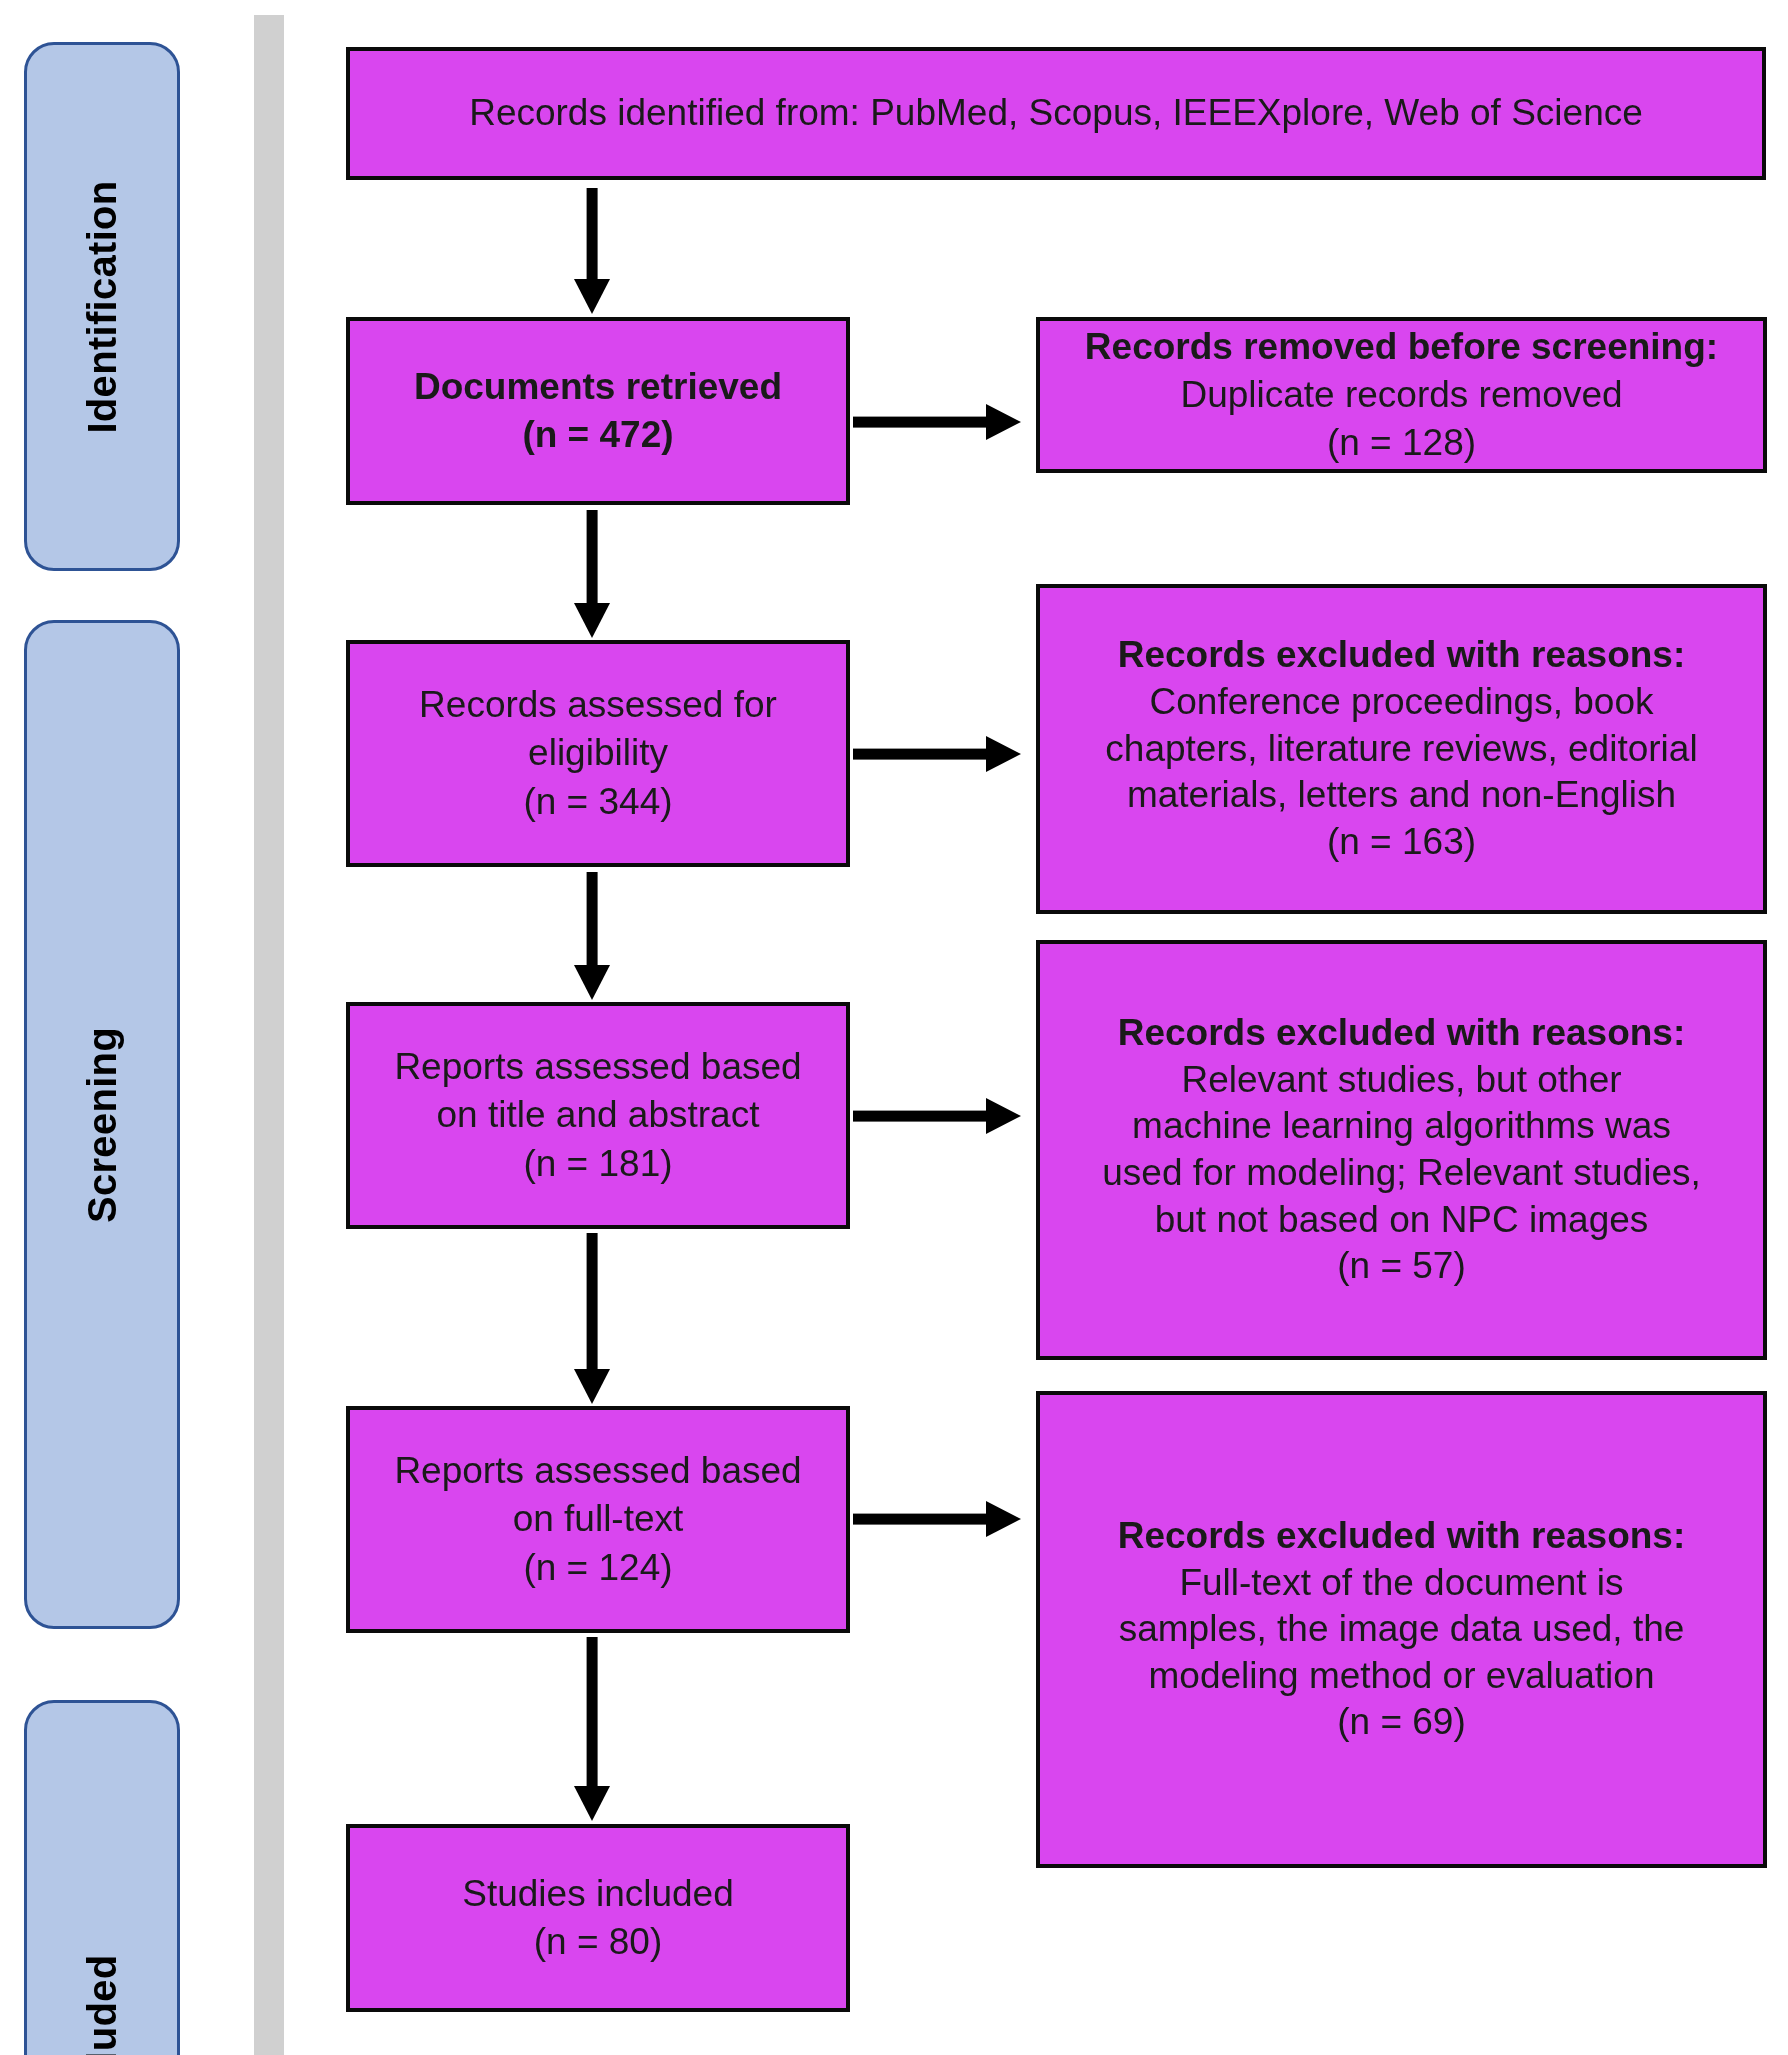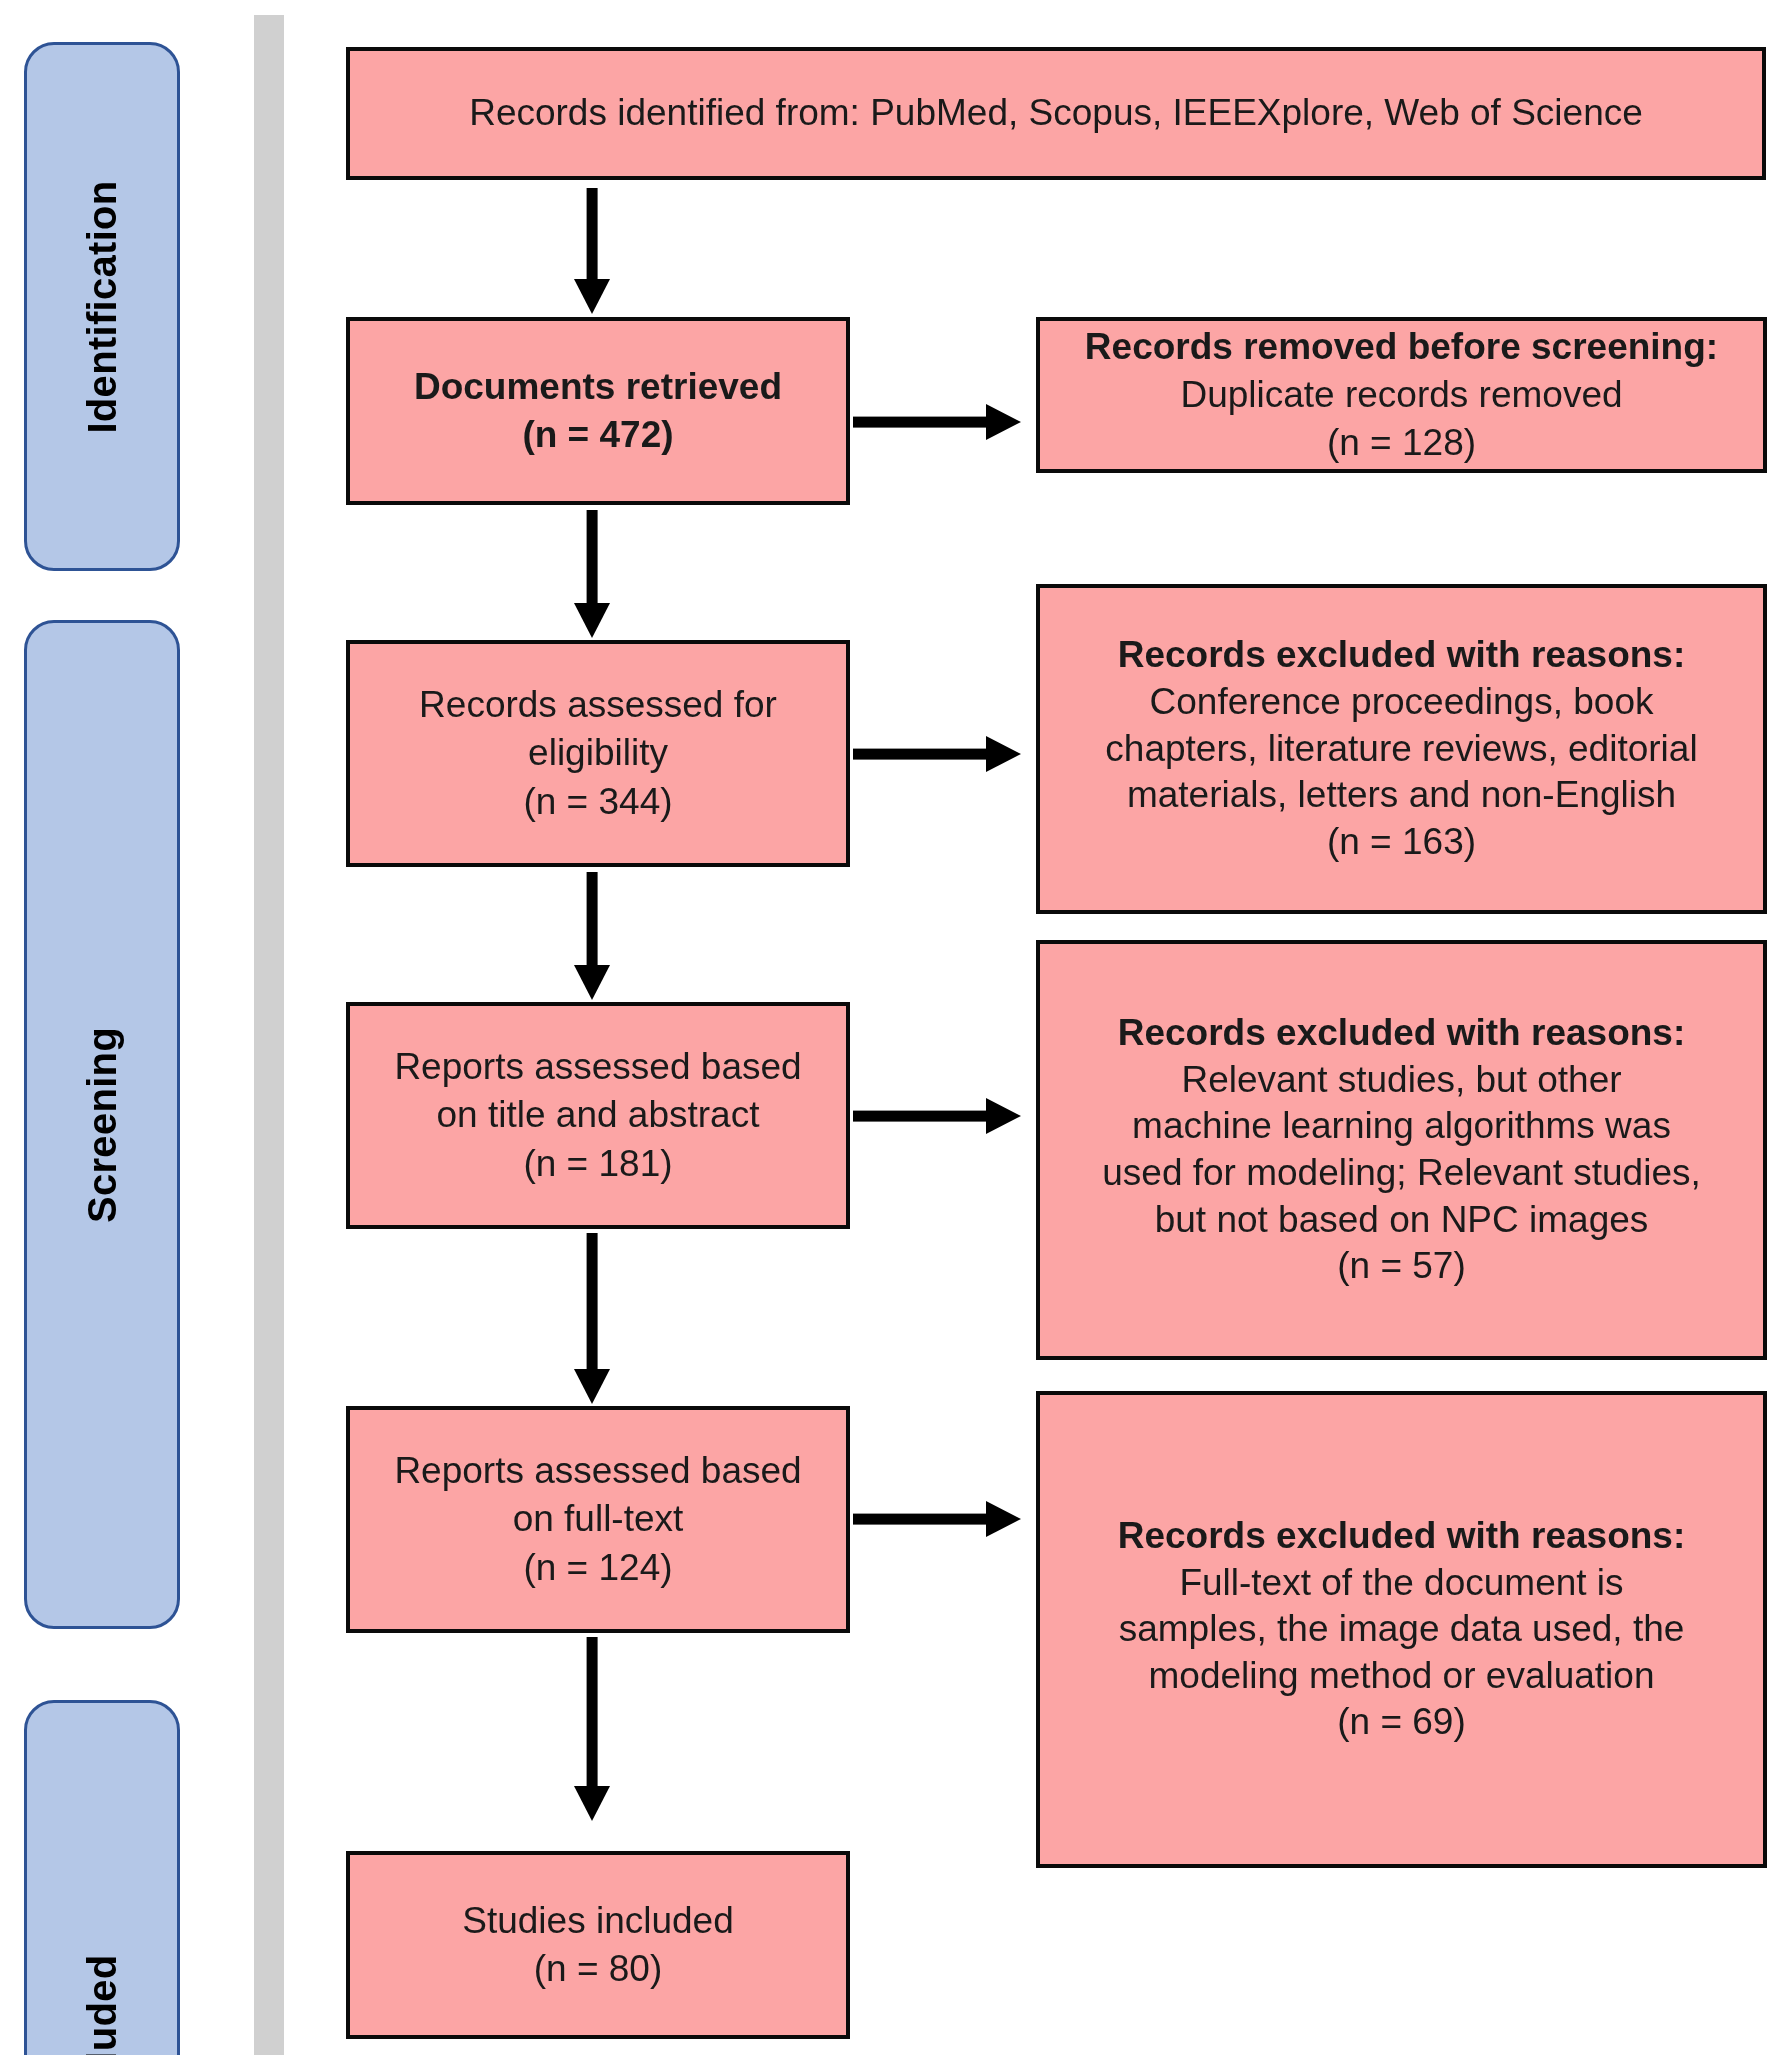--- a/index.html
+++ b/index.html
@@ -42,21 +42,21 @@
 
   
   .spine {
     position: absolute;
     background: #D0D0D0;
   }
 
   
   .flow-box {
     position: absolute;
-    background: #fca5a5;
+    background: #d946ef;
     border: 4px solid #0a0a0a;
     box-sizing: border-box;
     display: flex;
     flex-direction: column;
     align-items: center;
     justify-content: center;
     text-align: center;
     padding: 4px 12px;
   }
   .flow-line {
@@ -231,19 +231,19 @@
     <div class="flow-line">samples, the image data used, the</div>
     <div class="flow-line">modeling method or evaluation</div>
     <div class="flow-line">(n = 69)</div>
   </div>
 
   <div class="arrow-v" style="left:573px; top:1637px; width:38px; height:184px;">
     <div class="stem" style="height:151px;"></div>
     <div class="head"></div>
   </div>
 
-  <div class="flow-box" style="left:346px; top:1824px; width:504px; height:188px;margin-top:27px;">
+  <div class="flow-box" style="left:346px; top:1824px; width:504px; height:188px;">
     <div class="flow-line">Studies included</div>
     <div class="flow-line">(n = 80)</div>
   </div>
 
 </div>
 
 
 </body></html>

